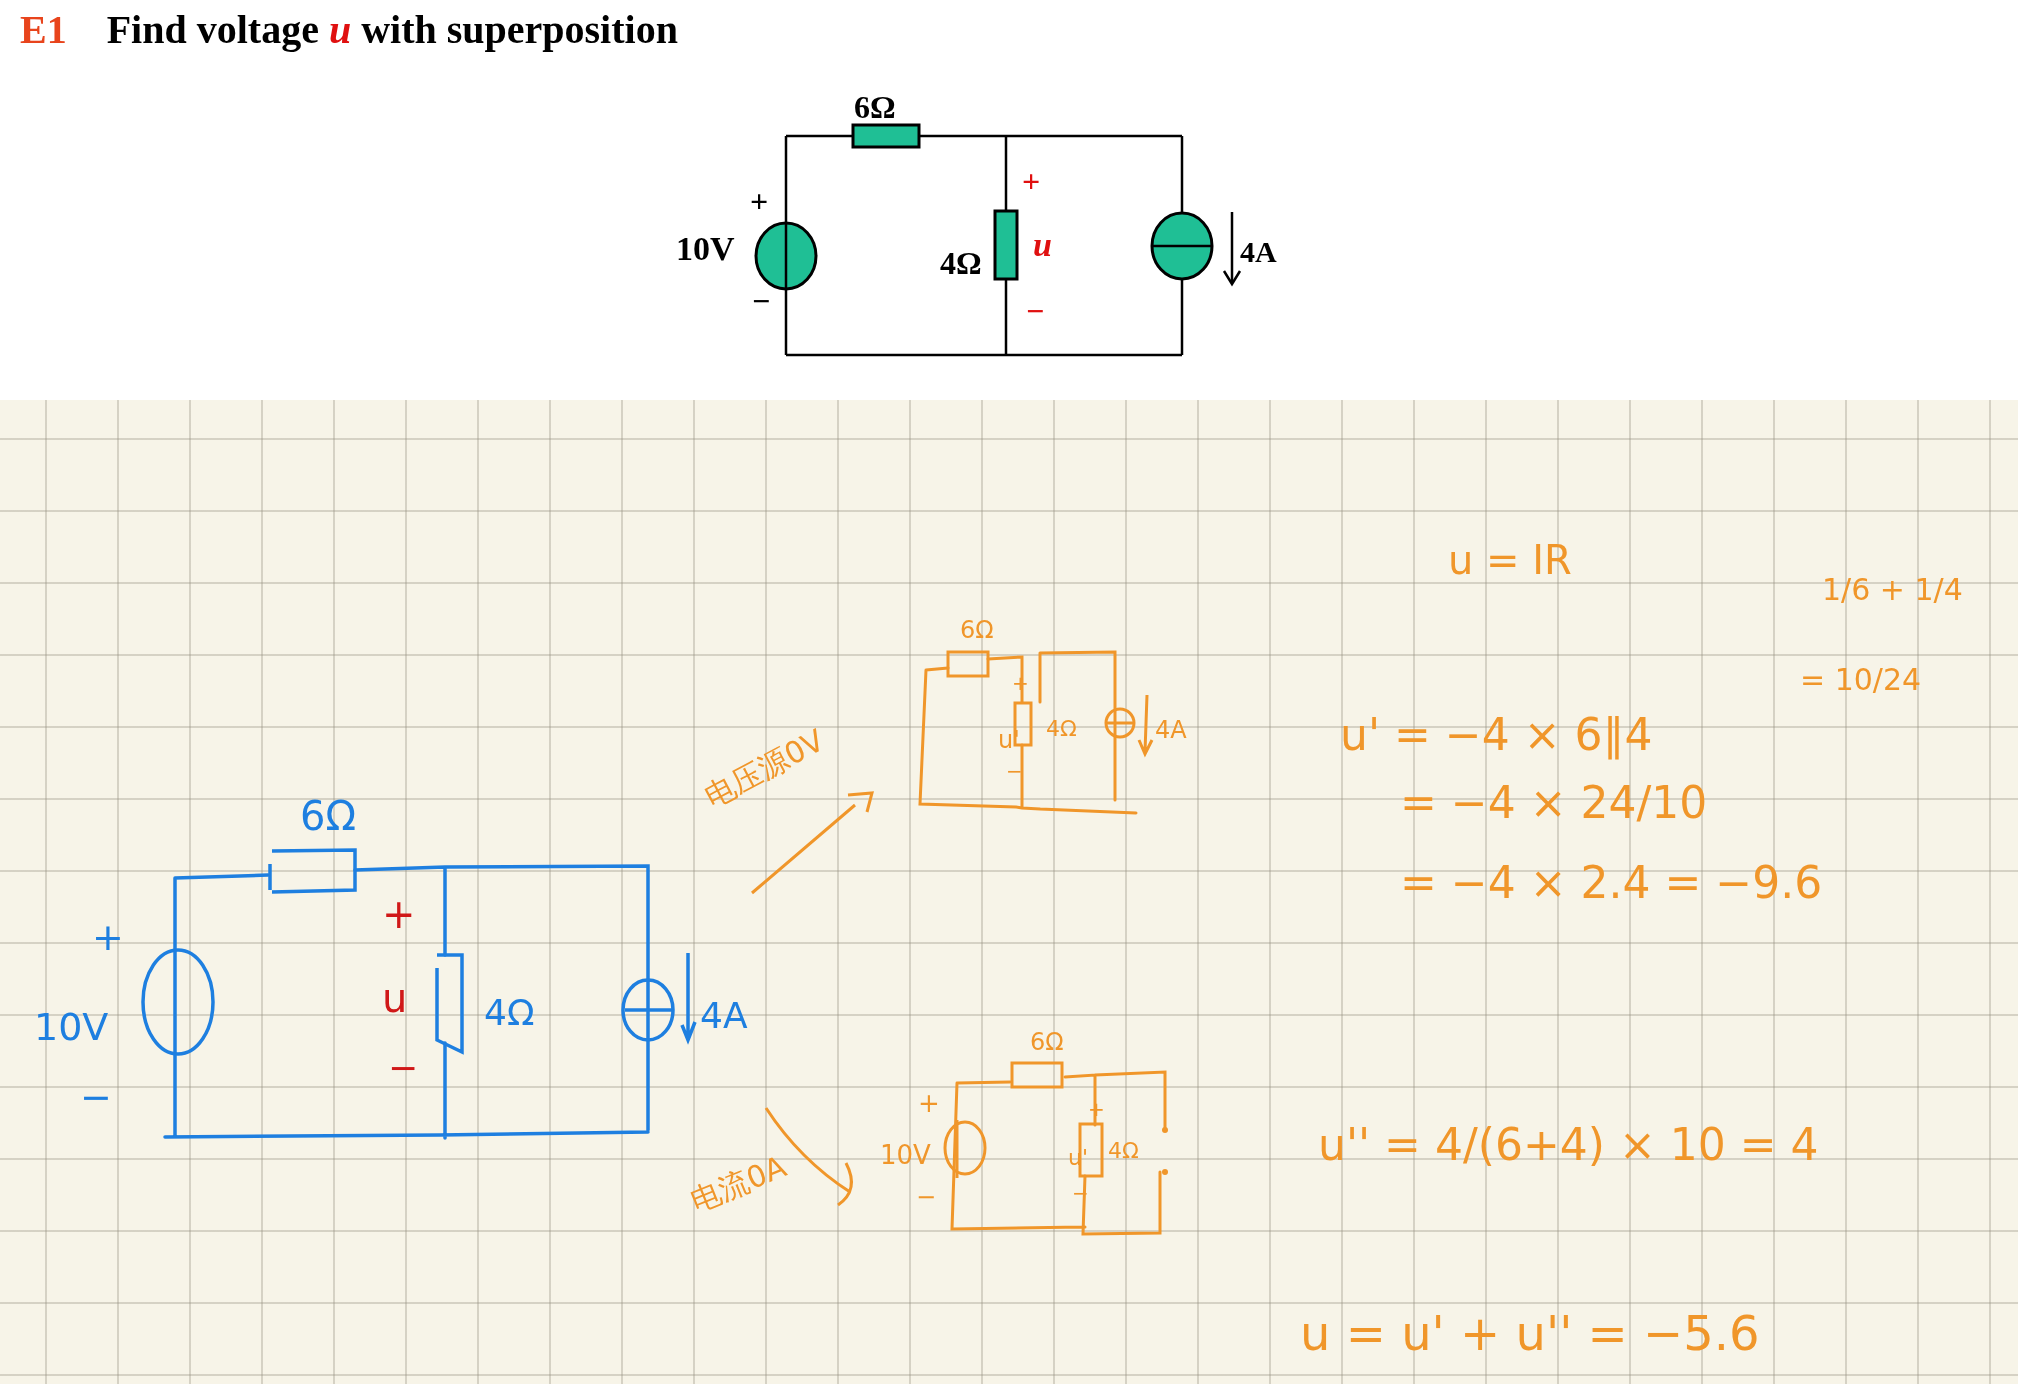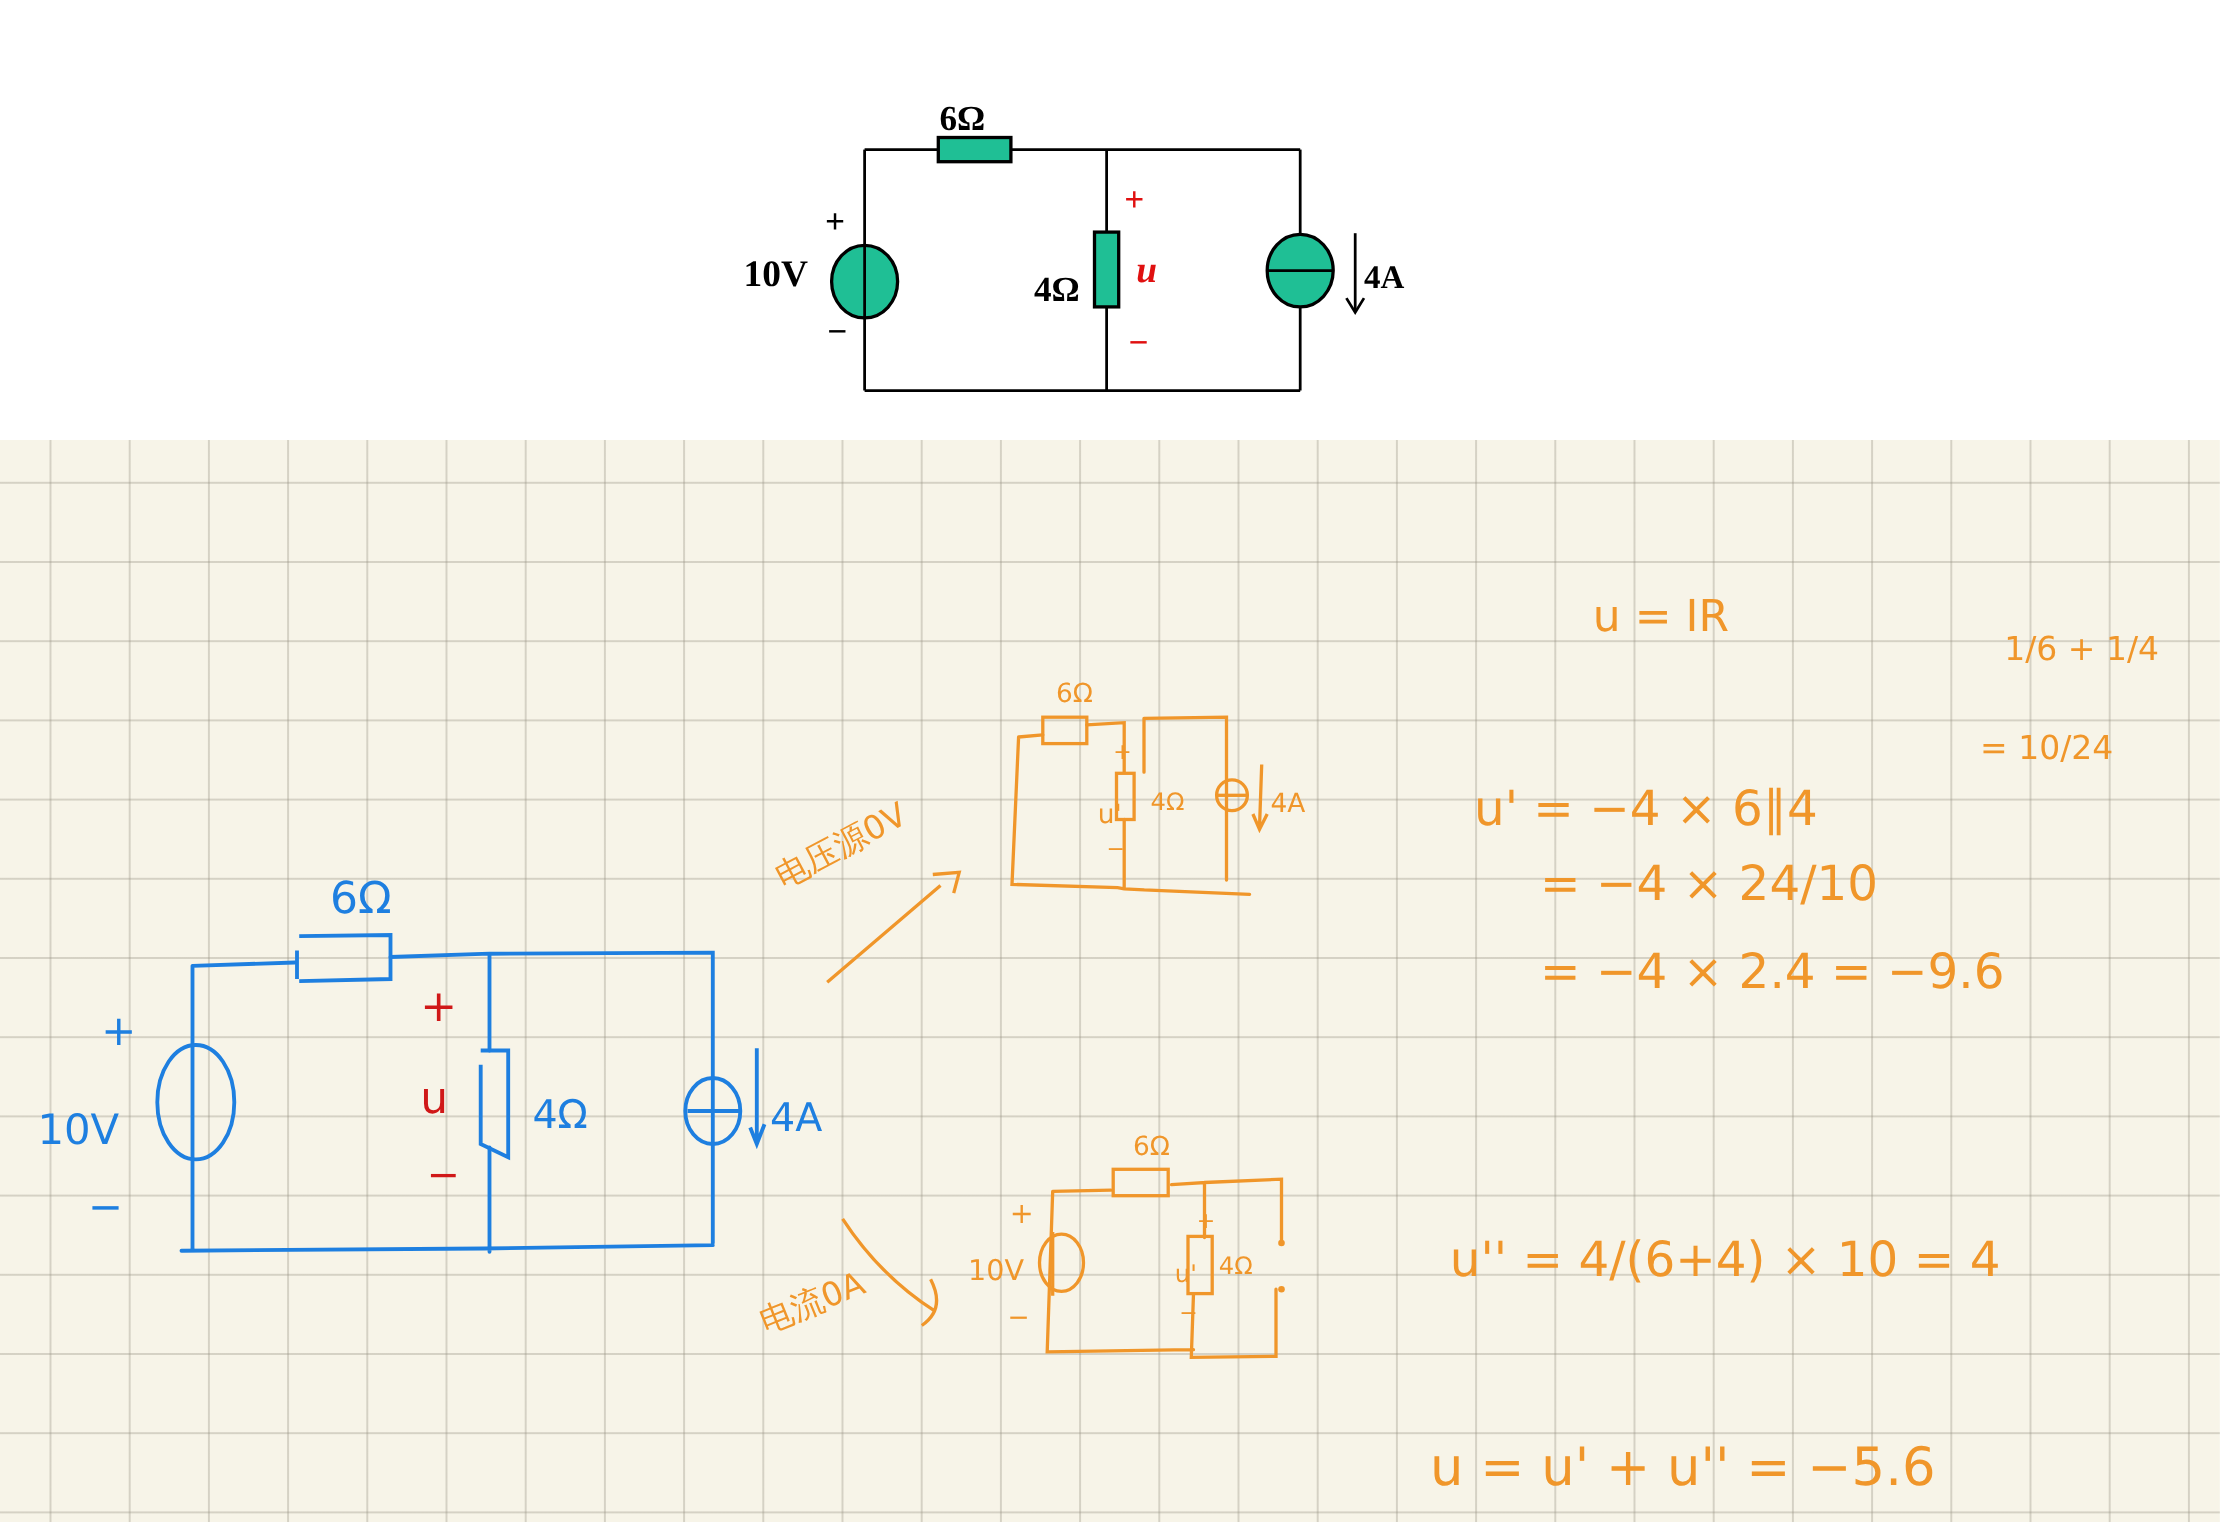--- a/index.html
+++ b/index.html
@@ -15,20 +15,26 @@
     background-size:72px 72px;
     background-position:45px 38px;}
   svg{position:absolute;left:0;top:0;}
   .lbl{font-family:"Liberation Serif",serif;font-weight:bold;}
   .hw{font-family:"DejaVu Sans",sans-serif;}
 </style>
 </head>
 <body>
 
 <div id="slide">
+  <div id="title">
+    <span class="num">E1</span>
+    <span>Find voltage</span>
+    <span class="var">u</span>
+    <span>with superposition</span>
+  </div>
 
   <svg width="2018" height="400">
     <g stroke="#000" stroke-width="2.5" fill="none">
       <line x1="786" y1="136" x2="1182" y2="136"></line>
       <line x1="786" y1="355" x2="1182" y2="355"></line>
       <line x1="786" y1="136" x2="786" y2="355"></line>
       <line x1="1006" y1="136" x2="1006" y2="355"></line>
       <line x1="1182" y1="136" x2="1182" y2="355"></line>
     </g>
     <rect x="853" y="125" width="66" height="22" fill="#1fbf95" stroke="#000" stroke-width="3"></rect>

